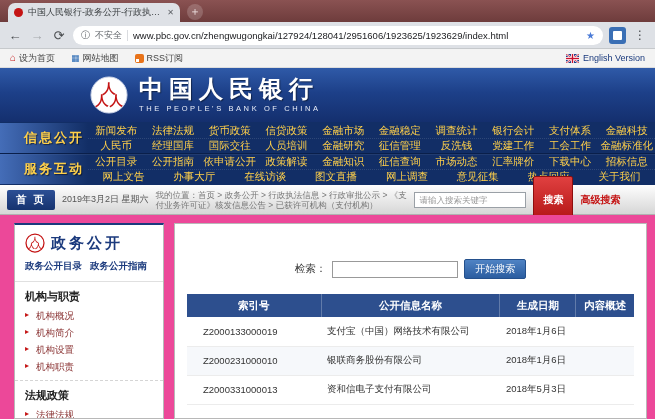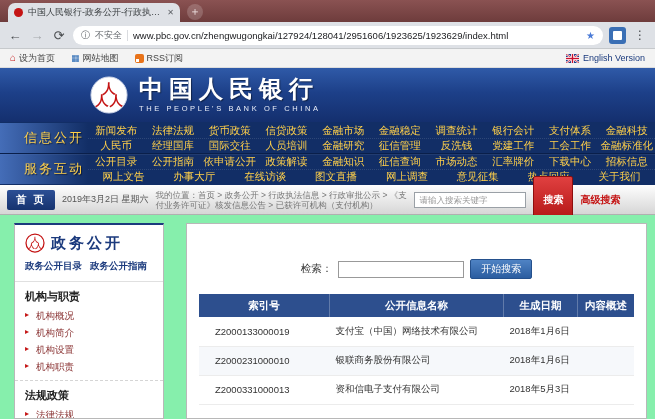--- a/index.html
+++ b/index.html
@@ -40,38 +40,38 @@
 
   
   .siteheader { height:54px; background:linear-gradient(180deg,#2f5aa8 0%,#1d4089 45%,#142f6e 100%); display:flex; align-items:center; padding-left:90px; gap:11px; flex:0 0 auto; }
   .bank-cn { font-size:24px; color:#fff; font-weight:bold; letter-spacing:6px; line-height:1; text-shadow:1px 1px 1px rgba(0,0,0,0.45); white-space:nowrap; }
   .bank-en { font-size:7.5px; color:#e8edf8; letter-spacing:2.6px; margin-top:3px; white-space:nowrap; }
 
   
   .mainnav { background:#122e66; flex:0 0 auto; padding:1px 0; }
   .nav-group { display:flex; }
   .nav-group + .nav-group { border-top:1px solid #0a1f4a; box-shadow:0 1px 0 rgba(255,255,255,0.07) inset; }
-  .nav-label { width:88px; display:flex; align-items:center; justify-content:center; color:#ffd04a; font-weight:normal; font-size:13px; letter-spacing:2px; background:linear-gradient(90deg,rgba(77,120,198,0.85),rgba(18,46,102,0)); text-shadow:1px 1px 1px rgba(0,0,0,0.5); cursor:pointer; flex:0 0 auto;padding-left:20px; }
+  .nav-label { width:88px; display:flex; align-items:center; justify-content:center; color:#ffd04a; font-weight:bold; font-size:13px; letter-spacing:2px; background:linear-gradient(90deg,rgba(77,120,198,0.85),rgba(18,46,102,0)); text-shadow:1px 1px 1px rgba(0,0,0,0.5); cursor:pointer; flex:0 0 auto;padding-left:20px; }
   .nav-rows { flex:1; min-width:0; }
   .nav-row { display:flex; height:15px; align-items:center; }
   .nav-row + .nav-row { border-top:1px dotted rgba(255,255,255,0.12); }
   .nav-item { flex:1; text-align:center; color:#ffd04a; font-size:10.5px; white-space:nowrap; overflow:hidden; cursor:pointer; }
 
   
   .crumbbar { height:30px; background:linear-gradient(#fefefe,#d6d6d6); border-bottom:1px solid #b0b0b0; display:flex; align-items:center; gap:7px; padding:0 7px; flex:0 0 auto; }
   .homebtn { background:linear-gradient(#2c4f95,#16336f); color:#fff; font-size:10.5px; font-weight:bold; padding:3px 9px; border-radius:2px; letter-spacing:2px; white-space:nowrap; cursor:pointer; }
   .date { font-size:9px; color:#555; white-space:nowrap; }
   .loc { font-size:8.5px; color:#777; line-height:10px; width:252px; height:20px; overflow:hidden; cursor:pointer; }
   .crumb-search { width:112px; height:16px; border:1px solid #9aa0a6; font-size:8.5px; padding:0 4px; color:#333; background:#fff; }
   .crumb-search::placeholder { color:#999; }
   .searchbtn { background:linear-gradient(#e04040,#b01212); border:1px solid #8e0e0e; color:#fff; font-size:10px; font-weight:bold; padding:16px 9px; border-radius:2px; white-space:nowrap; cursor:pointer; }
   .adv { color:#c41414; font-size:10px; font-weight:bold; white-space:nowrap; cursor:pointer; }
 
   
-  .content { flex:1; background:#86efac; display:flex; gap:22px; padding:8px 8px 0 14px; min-height:0; overflow:hidden; }
+  .content { flex:1; background:#ec4899; display:flex; gap:10px; padding:8px 8px 0 14px; min-height:0; overflow:hidden; }
 
   .sidebar { width:150px; background:#fff; border:1px solid #b8b8b8; border-top:2px solid #1b3a7d; flex:0 0 auto; overflow:hidden; }
   .side-head { display:flex; align-items:center; gap:6px; padding:8px 10px 5px; }
   .side-title { color:#1b3a7d; font-size:15px; font-weight:bold; letter-spacing:3px; }
   .side-links { display:flex; gap:8px; padding:2px 10px 8px; border-bottom:1px solid #e0e0e0; }
   .side-link { color:#1b3a7d; font-size:9.5px; font-weight:bold; cursor:pointer; white-space:nowrap; }
   .side-sec { padding:5px 10px 4px; }
   .side-sec + .side-sec { border-top:1px dashed #d5d5d5; }
   .side-sec-title { font-size:11px; font-weight:bold; color:#222; margin:2px 0 4px; cursor:pointer; }
   .side-items { display:flex; flex-direction:column; }

